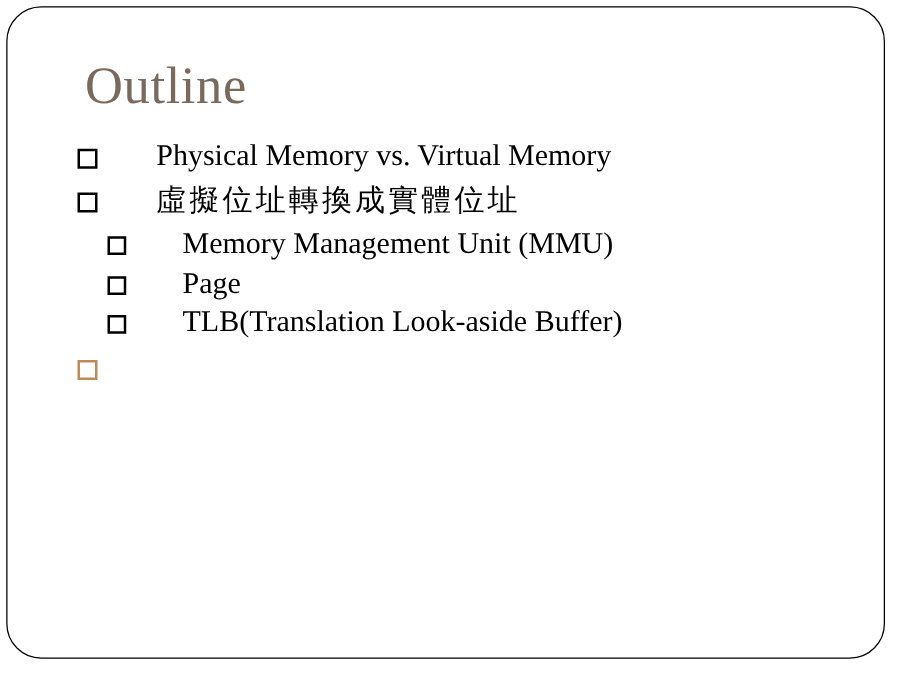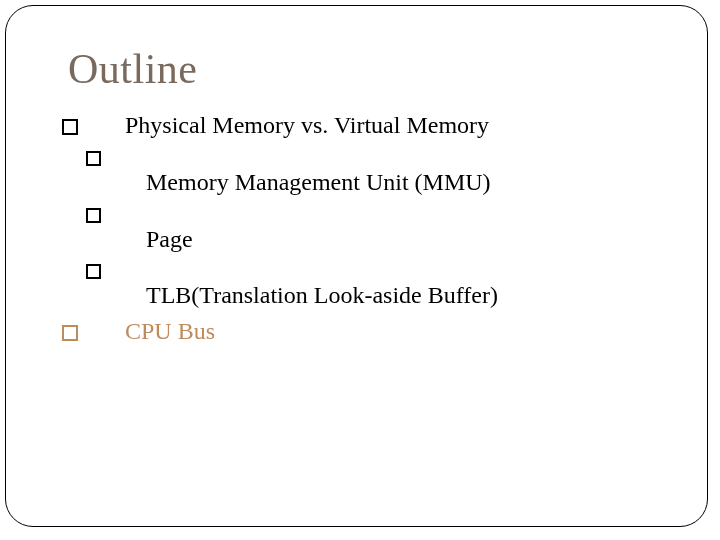--- a/index.html
+++ b/index.html
@@ -50,21 +50,21 @@
     color: var(--text, #000000);
     white-space: nowrap;
     gap: 38px;
   }
   .row .txt {
     font-size: 24px;
   }
   .row.l1 .txt { line-height: 33px; }
   .row.cjk .txt { line-height: 38px; letter-spacing: 2.5px; }
   .row.l2 { padding-left: 24px; }
-  .row.l2 .txt { line-height: 31.5px; margin-top: 25px; }
+  .row.l2 .txt { line-height: 31.5px; }
   .sq {
     display: inline-block;
     box-sizing: border-box;
     border: 2px solid currentColor;
     background: transparent;
     flex: 0 0 auto;
   }
   .row.l1 .sq, .row.cjk .sq {
     width: 16px; height: 16px;
     margin-right: 9px;
@@ -86,37 +86,40 @@
 
     <div class="slide-title">Outline</div>
 
     <div class="bullet-list">
 
       <div class="row l1">
         <span class="sq"></span>
         <span class="txt">Physical Memory vs. Virtual Memory</span>
       </div>
 
+      <div class="row l1 cjk">
+        <span class="sq"></span>
+        <span class="txt">虛擬位址轉換成實體位址</span>
+      </div>
 
       <div class="row l2">
         <span class="sq"></span>
         <span class="txt">Memory Management Unit (MMU)</span>
       </div>
 
       <div class="row l2">
         <span class="sq"></span>
         <span class="txt">Page</span>
       </div>
 
       <div class="row l2">
         <span class="sq"></span>
         <span class="txt">TLB(Translation Look-aside Buffer)</span>
       </div>
 
 
       <div class="row l1 accent">
         <span class="sq"></span>
-        <span class="txt">CPU Bus</span>
       </div>
 
     </div>
   </div>
 </div>
 
 </body></html>

